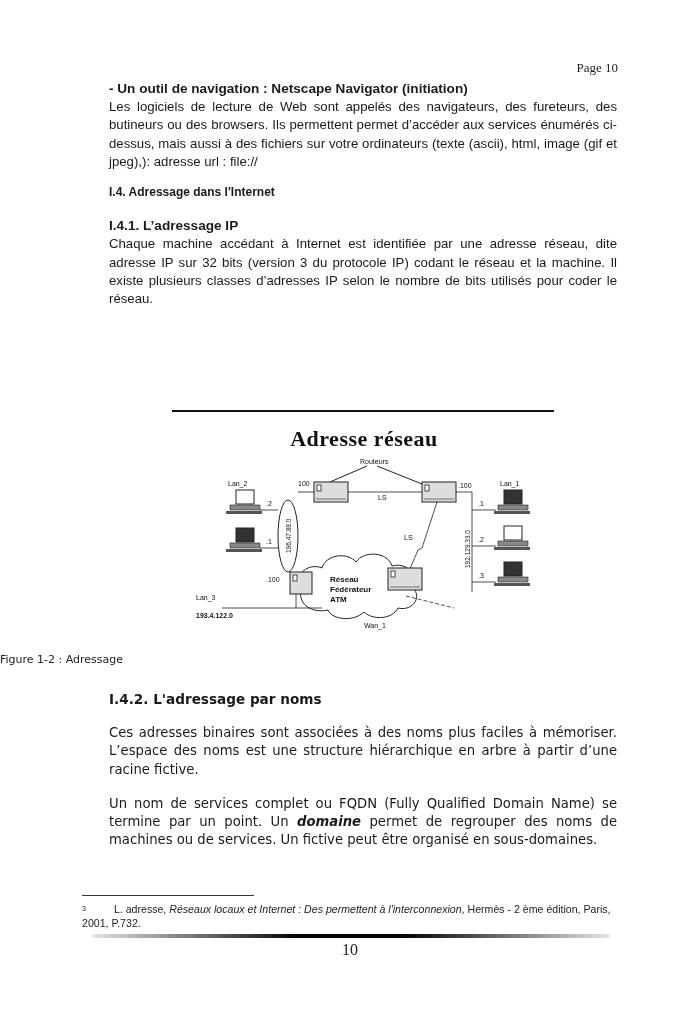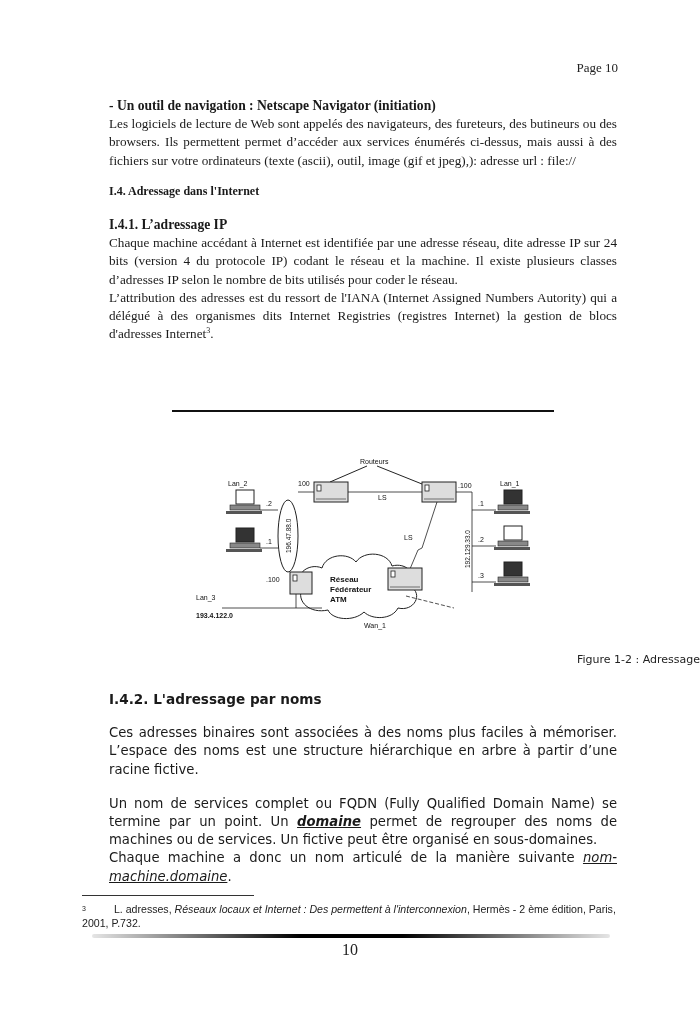--- a/index.html
+++ b/index.html
@@ -1,59 +1,59 @@
 <!DOCTYPE html>
 <html><head>
   <meta charset="utf-8">
   <style>
     html, body { margin: 0; padding: 0; background: #ffffff; }
     body { width: 700px; height: 1028px; position: relative; overflow: hidden; color: #1a1a1a; }
     .page-header { position: absolute; top: 60px; right: 82px; font-family: "Liberation Serif", serif; font-size: 13px; color: #222; }
-    .content { position: absolute; left: 109px; top: 97px; width: 508px; font-family: Liberation Serif, serif; font-size: 13.2px; line-height: 18.2px; }
+    .content { position: absolute; left: 109px; top: 80px; width: 508px; font-family: Liberation Sans, sans-serif; font-size: 13.2px; line-height: 18.2px; }
     .p { margin: 0; text-align: justify; }
     .h-sub { font-weight: bold; font-size: 13.6px; margin: 0; }
     .h-sec { font-weight: bold; font-size: 12px; margin: 0; }
     sup { font-size: 8px; line-height: 0; }
     .gap-s { height: 12px; }
     .gap-m { height: 16px; }
 
     .figure { position: absolute; left: 172px; top: 410px; width: 384px; height: 220px; }
     .fig-rule { position: absolute; left: 0; top: 0; width: 382px; height: 2px; background: #111; }
     .fig-title { position: absolute; left: 0; width: 384px; top: 16px; text-align: center; font-family: "Liberation Serif", serif; font-weight: bold; font-size: 22px; color: #111; letter-spacing: 0.5px; }
     .fig-svg { position: absolute; left: 20px; top: 48px; }
-    .caption { position: absolute; left: 0; width: 700px; top: 653px; text-align: right; font-family: "DejaVu Sans", sans-serif; font-size: 11px; color: #222; }
+    .caption { position: absolute; left: 0; width: 700px; top: 653px; text-align: left; font-family: "DejaVu Sans", sans-serif; font-size: 11px; color: #222; }
 
     .section2 { position: absolute; left: 109px; top: 690px; width: 508px; font-family: "DejaVu Sans", sans-serif; font-size: 13.2px; line-height: 18.2px; }
-    .section2 .p em, .section2 .p i { font-style: italic; text-decoration: underline; }
+    .section2 .p em, .section2 .p i { font-style: italic; }
 
     .fn-rule { position: absolute; left: 82px; top: 895px; width: 172px; height: 1px; background: #333; }
     .footnote { position: absolute; left: 82px; top: 902px; width: 540px; font-family: "Liberation Sans", sans-serif; font-size: 10.6px; line-height: 14px; color: #222; }
     .fn-num { font-size: 7px; vertical-align: top; margin-right: 28px; }
     .footer-rule { position: absolute; left: 92px; top: 934px; width: 518px; height: 4px;
       background: linear-gradient(to right, rgba(0,0,0,0.1), #000 40%, #000 60%, rgba(0,0,0,0.1)); border-radius: 2px; }
     .footer-num { position: absolute; left: 0; width: 700px; top: 941px; text-align: center; font-family: "Liberation Serif", serif; font-size: 16px; color: #222; }
   </style>
 </head>
 <body>
 
 <div class="page-header">Page 10</div>
 
 <div class="content">
   <p class="h-sub">- Un outil de navigation : Netscape Navigator (initiation)</p>
-  <p class="p">Les logiciels de lecture de Web sont appelés des navigateurs, des fureteurs, des butineurs ou des browsers. Ils permettent permet d’accéder aux services énumérés ci-dessus, mais aussi à des fichiers sur votre ordinateurs (texte (ascii), outil, image (gif et jpeg),): adresse url : file://</p>
+  <p class="p">Les logiciels de lecture de Web sont appelés des navigateurs, des fureteurs, des butineurs ou des browsers. Ils permettent permet d’accéder aux services énumérés ci-dessus, mais aussi à des fichiers sur votre ordinateurs (texte (ascii), html, image (gif et jpeg),): adresse url : file://</p>
   <div class="gap-s"></div>
   <p class="h-sec">I.4. Adressage dans l'Internet</p>
   <div class="gap-m"></div>
   <p class="h-sub">I.4.1. L’adressage IP</p>
-  <p class="p">Chaque machine accédant à Internet est identifiée par une adresse réseau, dite adresse IP sur 24 bits (version 4 du protocole IP) codant le réseau et la machine. Il existe plusieurs classes d’adresses IP selon le nombre de bits utilisés pour coder le réseau.</p>
-  <p class="p"><span>L’attribution des adresses est du ressort de l'IANA (Internet Assigned Numbers Autority) qui a délégué à des organismes dits Internet Registries (registres Internet) la gestion de blocs d'adresses Internet</span><sup>3</sup><span>.</span></p>
+  <p class="p">Chaque machine accédant à Internet est identifiée par une adresse réseau, dite adresse IP sur 32 bits (version 3 du protocole IP) codant le réseau et la machine. Il existe plusieurs classes d’adresses IP selon le nombre de bits utilisés pour coder le réseau.</p>
 </div>
 
 <div class="figure">
   <div class="fig-rule"></div>
+  <div class="fig-title">Adresse réseau</div>
   <svg class="fig-svg" width="350" height="172" viewBox="0 0 350 172" font-family="Liberation Sans, sans-serif" font-size="7" fill="#111">
 
     <line x1="175" y1="8" x2="138" y2="24" stroke="#222" stroke-width="1"></line>
     <line x1="185" y1="8" x2="230" y2="26" stroke="#222" stroke-width="1"></line>
     <text x="168" y="6">Routeurs</text>
 
     <g>
       <rect x="122" y="24" width="34" height="20" fill="#ddd" stroke="#222" stroke-width="1"></rect>
       <rect x="125" y="27" width="4" height="6" fill="#fff" stroke="#222" stroke-width="0.8"></rect>
       <line x1="124" y1="41" x2="154" y2="41" stroke="#222" stroke-width="0.6"></line>
@@ -150,22 +150,21 @@
 </div>
 
 <div class="caption">Figure 1-2 : Adressage</div>
 
 <div class="section2">
   <p class="h-sub">I.4.2. L'adressage par noms</p>
   <div class="gap-m"></div>
   <p class="p">Ces adresses binaires sont associées à des noms plus faciles à mémoriser. L’espace des noms est une structure hiérarchique en arbre à partir d’une racine fictive.</p>
   <div class="gap-m"></div>
   <p class="p"><span>Un nom de services complet ou FQDN (Fully Qualified Domain Name) se termine par un point. Un </span><b><i>domaine</i></b><span> permet de regrouper des noms de machines ou de services. Un fictive peut être organisé en sous-domaines.</span></p>
-  <p class="p"><span>Chaque machine a donc un nom articulé de la manière suivante </span><i>nom-machine.domaine</i><span>.</span></p>
 </div>
 
 <div class="fn-rule"></div>
 <div class="footnote">
-  <span class="fn-num">3</span><span>L.  adresses, </span><i>Réseaux locaux et Internet : Des permettent à l'interconnexion</i><span>, Hermès - 2 ème édition, Paris, 2001, P.732.</span>
+  <span class="fn-num">3</span><span>L.  adresse, </span><i>Réseaux locaux et Internet : Des permettent à l'interconnexion</i><span>, Hermès - 2 ème édition, Paris, 2001, P.732.</span>
 </div>
 
 <div class="footer-rule"></div>
 <div class="footer-num">10</div>
 
 </body></html>

